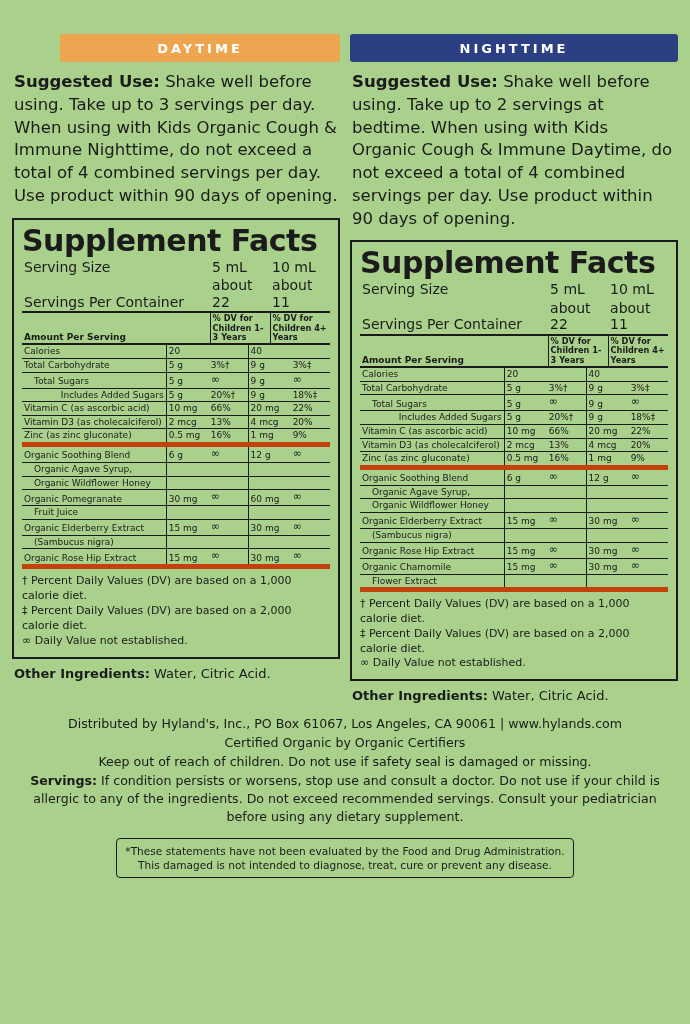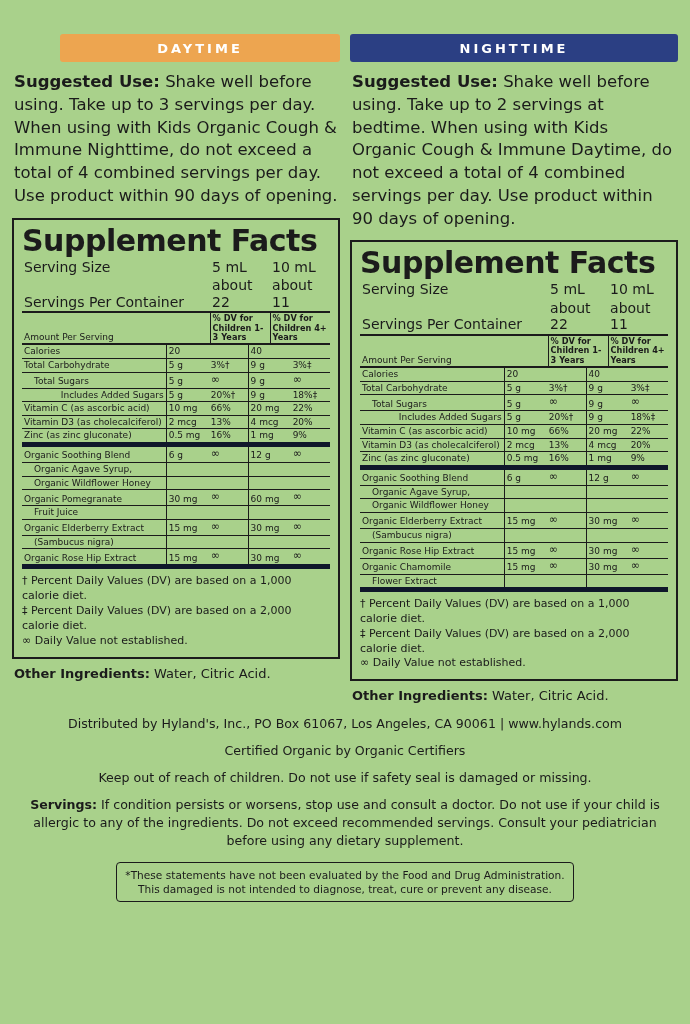--- a/index.html
+++ b/index.html
@@ -74,28 +74,28 @@
     border-collapse:collapse;
     font-size:9px;
     line-height:1.18;
   }
   table.sf td{
     padding:1px 2px;
     vertical-align:bottom;
   }
   .rule-thin td{border-bottom:1px solid #1b1b1b;}
   .rule-med td{border-bottom:2px solid #1b1b1b;}
-  .rule-thick td{border-bottom:5px solid #0f172a;}
+  .rule-thick td{border-bottom:5px solid #c2410c;}
   .c-name{width:44%;}
   .c-a{width:13%;}
   .c-b{width:12%;text-align:left;}
   .c-c{width:13%;}
   .c-d{width:12%;text-align:left;}
   .vline{border-left:1px solid #1b1b1b;}
-  .hdr-amt{font-weight:normal;font-size:9px;}
+  .hdr-amt{font-weight:bold;font-size:9px;}
   .hdr-dv{font-weight:bold;font-size:8.2px;line-height:1.15;margin-top:30px;}
   .ind1{padding-left:12px !important;}
   .ind2{padding-left:24px !important;text-align:right;}
   .serv{font-size:14px;}
   .small-note{
     font-size:11px;
     line-height:1.35;
     margin-top:5px;
   }
   .other{
@@ -103,21 +103,21 @@
     margin:7px 2px 0 2px;
   }
   .other b{font-weight:bold;}
   .footer{
     margin-top:12px;
     padding:0 26px;
     text-align:center;
     font-size:12.6px;
     line-height:1.42;
   }
-  .footer .line{margin:9px 0;}
+  .footer .line{margin:1px 0;}
   .footer b{font-weight:bold;}
   .warn{margin-top:9px;}
   .disclaimer{
     margin:12px auto 0 auto;
     width:440px;
     border:1px solid #1b1b1b;
     border-radius:4px;
     padding:5px 8px;
     text-align:center;
     font-size:10.6px;

